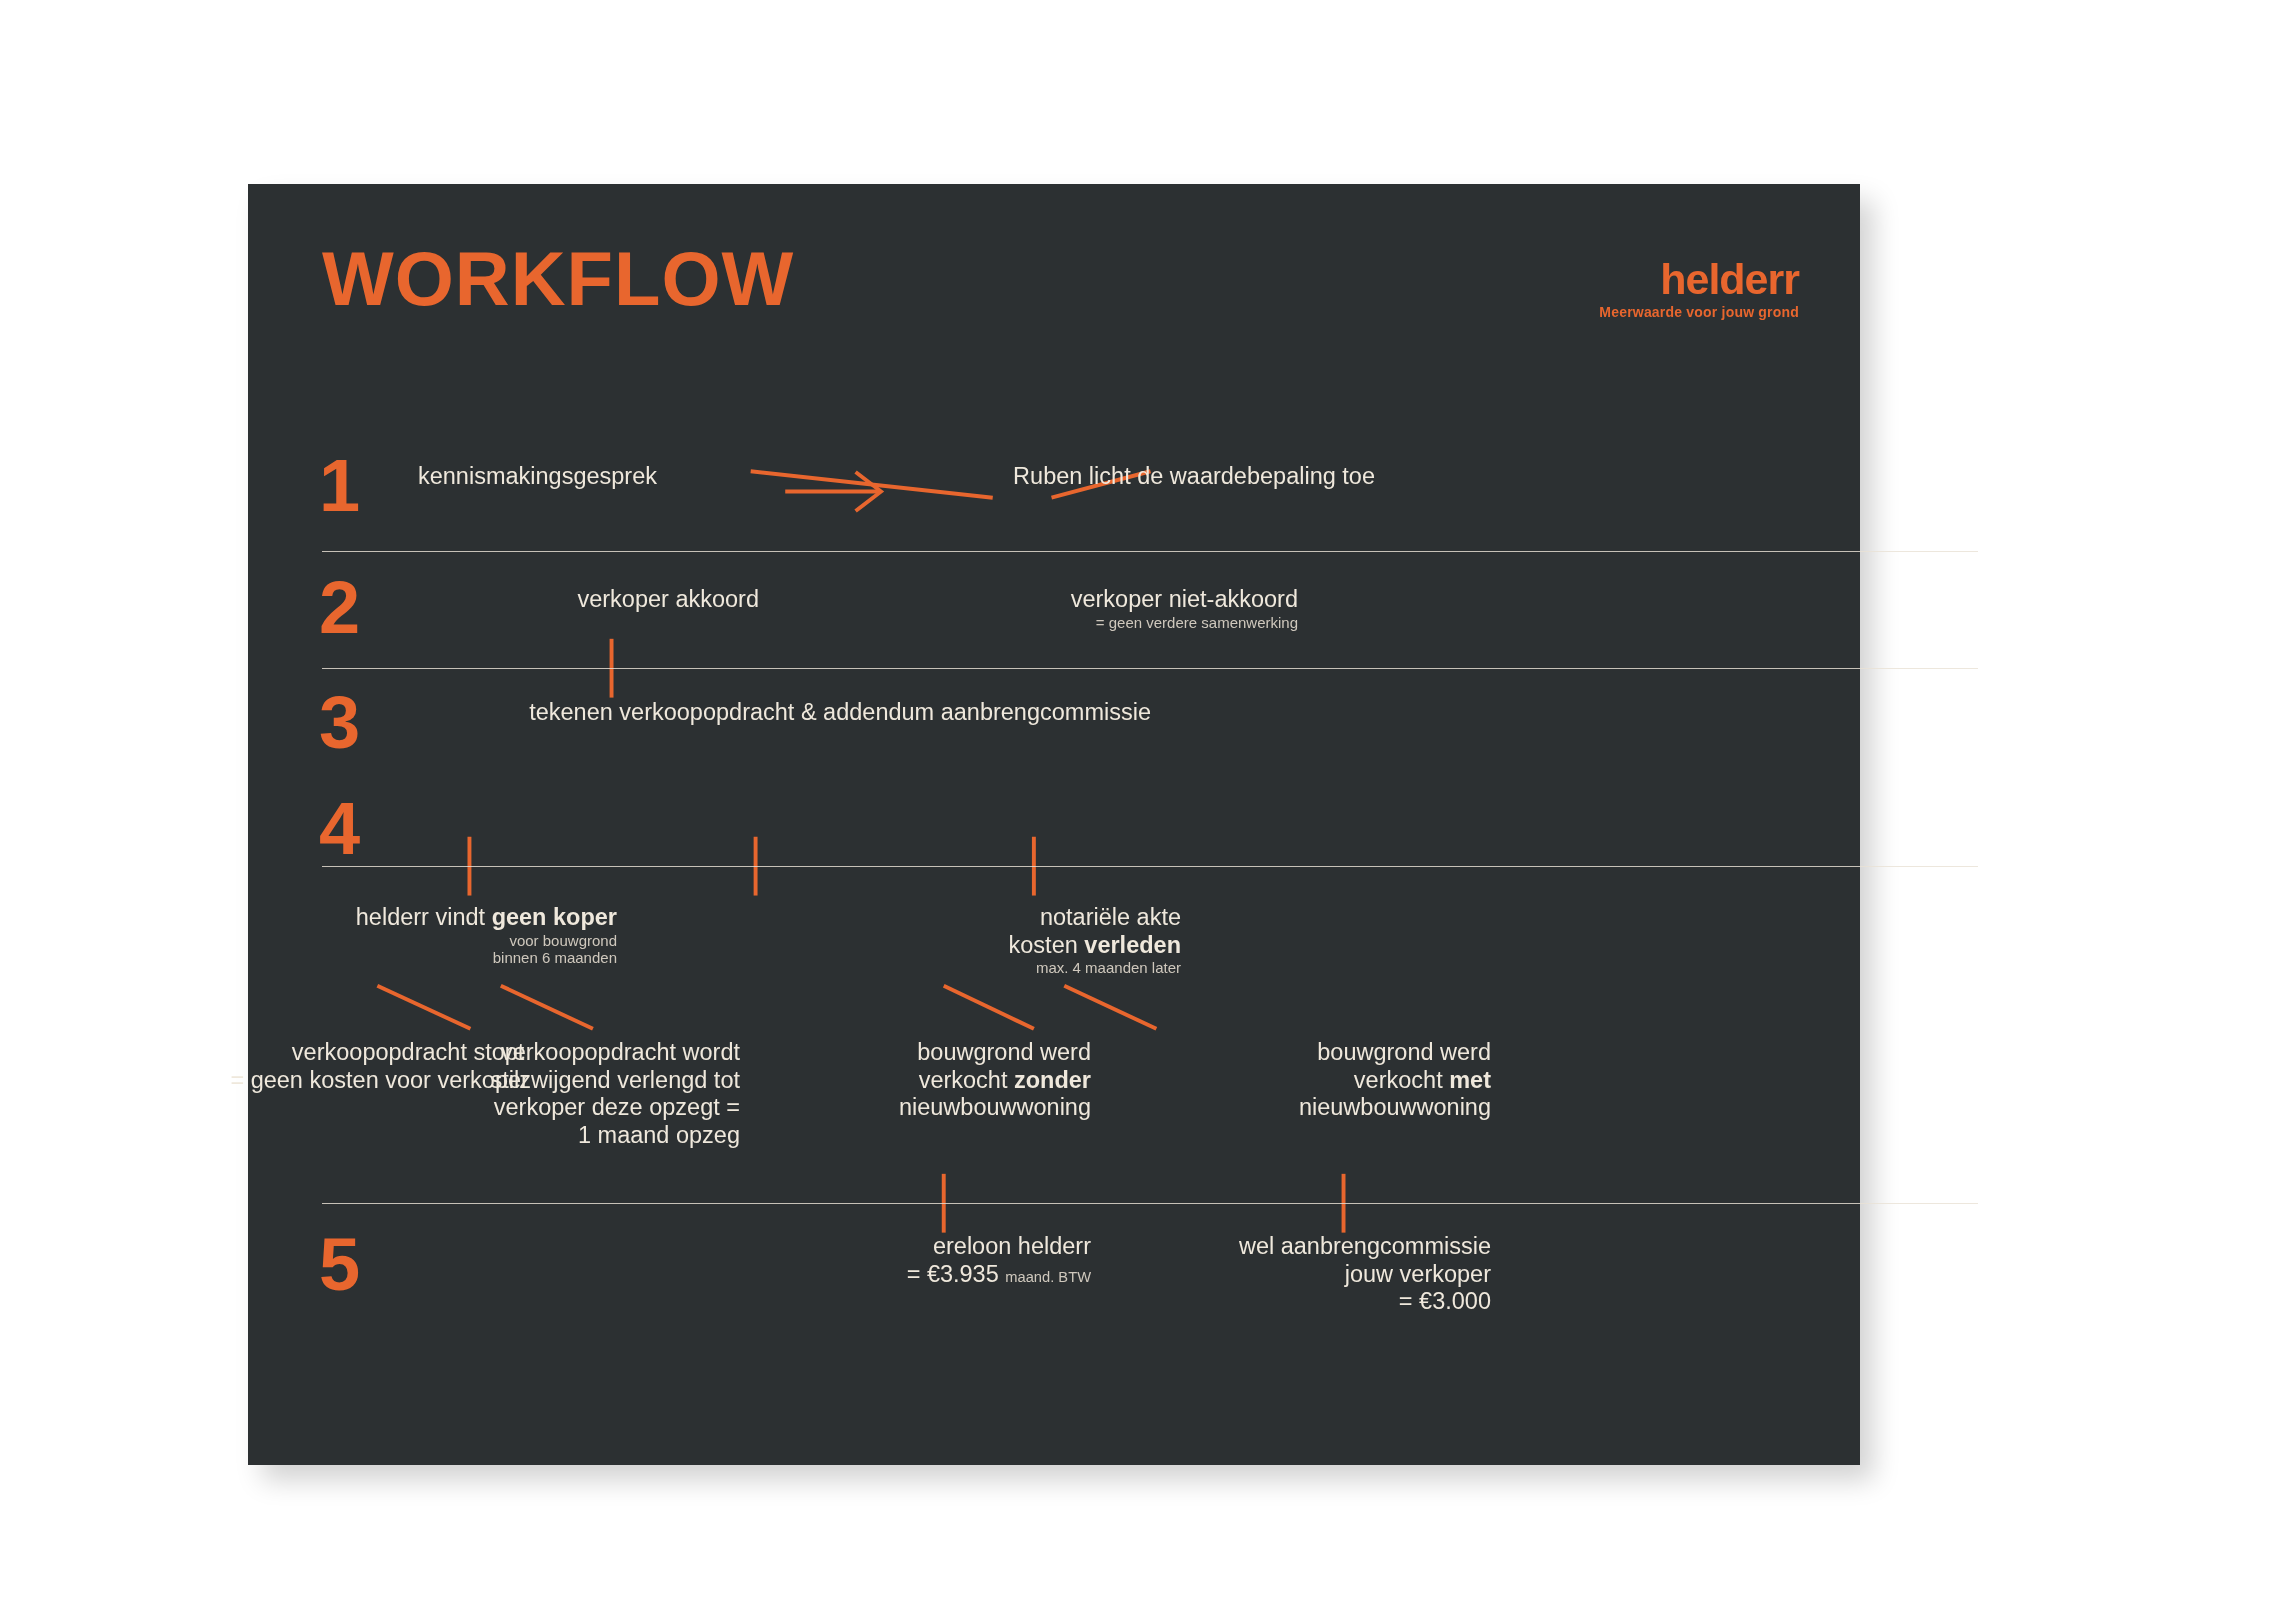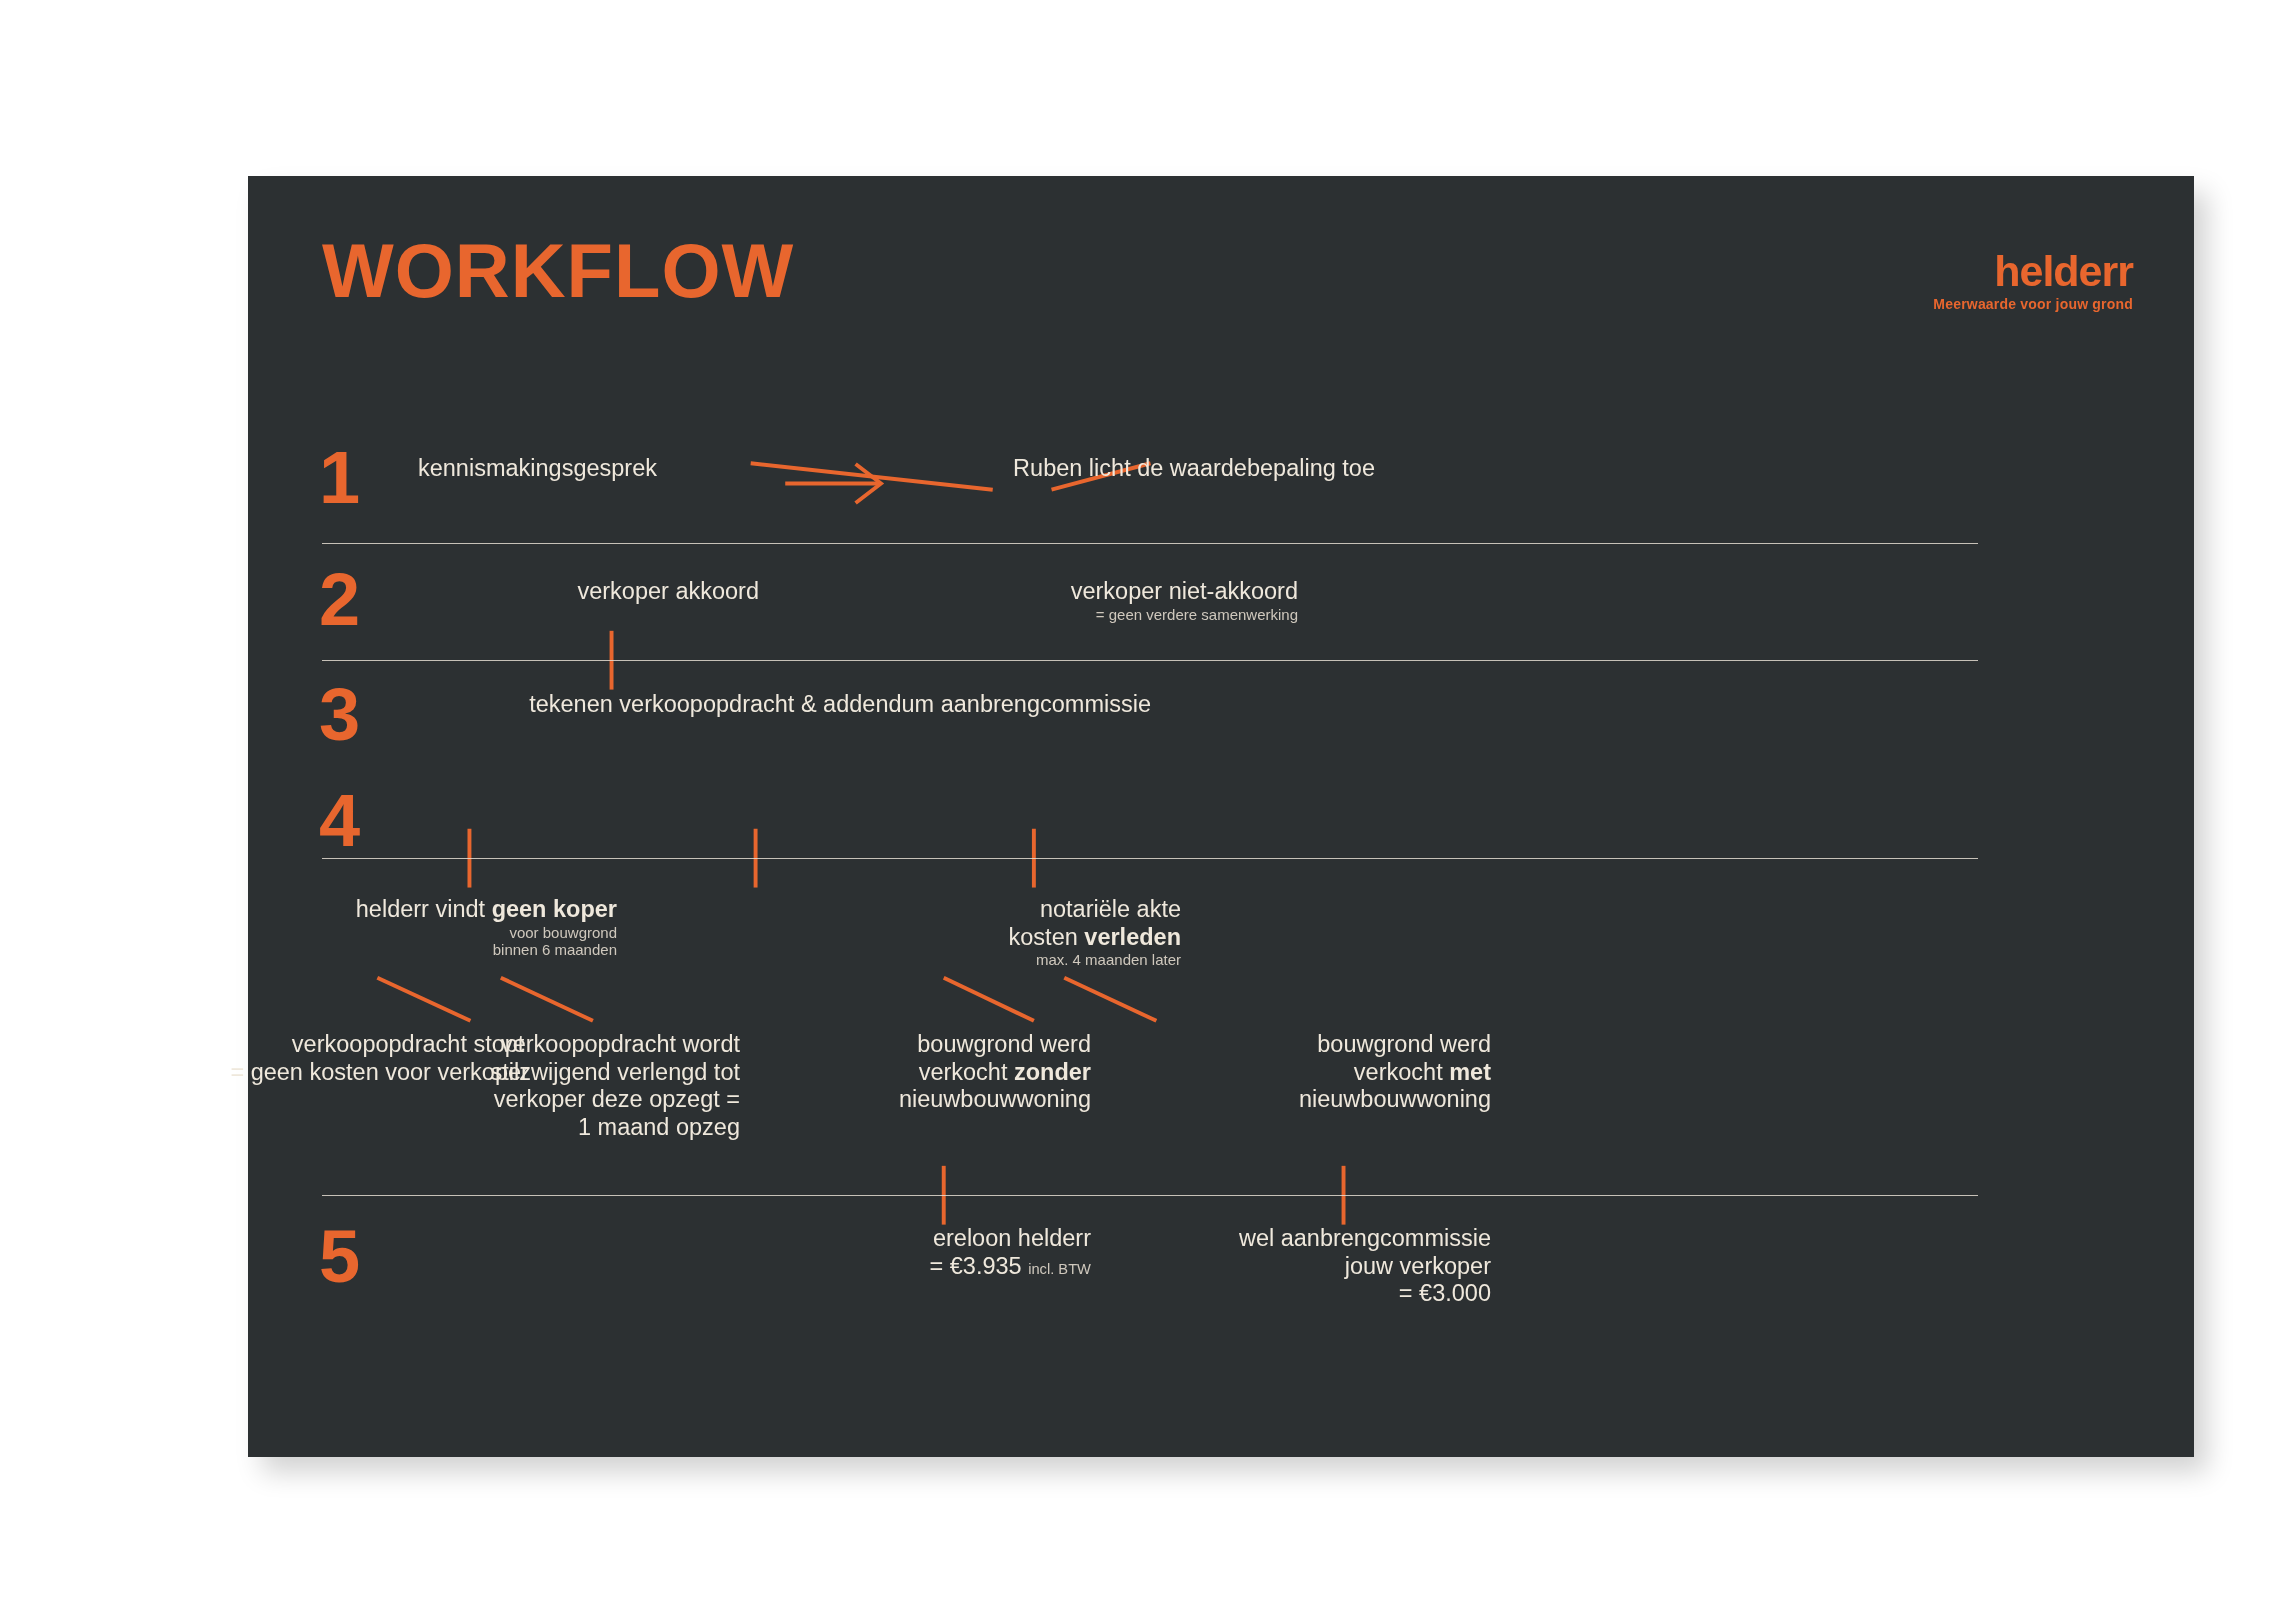--- a/index.html
+++ b/index.html
@@ -4,22 +4,22 @@
 <style>
   html,body{margin:0;padding:0;background:#ffffff;}
   body{
     width:2293px;height:1621px;
     font-family:"Liberation Sans","DejaVu Sans",sans-serif;
     overflow:hidden;
   }
   .stage{position:relative;width:2293px;height:1621px;background:#ffffff;}
 
   .card{
-    position:absolute;left:248px;top:176px;
-    width:1946px;height:1281px;
+    position:absolute;left:248px;top:184px;
+    width:1612px;height:1281px;
     background:#2c3032;
     box-shadow:13.7px 15.7px 25.5px rgba(0,0,0,0.18);
   }
 
   
   .title{
     position:absolute;left:74px;top:57px;
     font-size:76px;font-weight:bold;letter-spacing:1px;
     color:#e8662e;line-height:1;
     font-family:"Liberation Sans","DejaVu Sans",sans-serif;
@@ -170,21 +170,21 @@
     </div>
 
     <div class="node" style="left:949px;top:855px;width:294px">
       <span class="ln main">bouwgrond werd</span>
       <span class="ln main"><span>verkocht </span><b>met</b></span>
       <span class="ln main">nieuwbouwwoning</span>
     </div>
 
     <div class="node" style="left:549px;top:1049px;width:294px">
       <span class="ln main">ereloon helderr</span>
-      <span class="ln main"><span>= €3.935 </span><span class="small">incl. BTW</span></span>
+      <span class="ln main"><span>= €3.935 </span><span class="small">maand. BTW</span></span>
     </div>
 
     <div class="node" style="left:949px;top:1049px;width:294px">
       <span class="ln main">wel aanbrengcommissie</span>
       <span class="ln main">jouw verkoper</span>
       <span class="ln main">= €3.000</span>
     </div>
 
   </div>
 </div>

